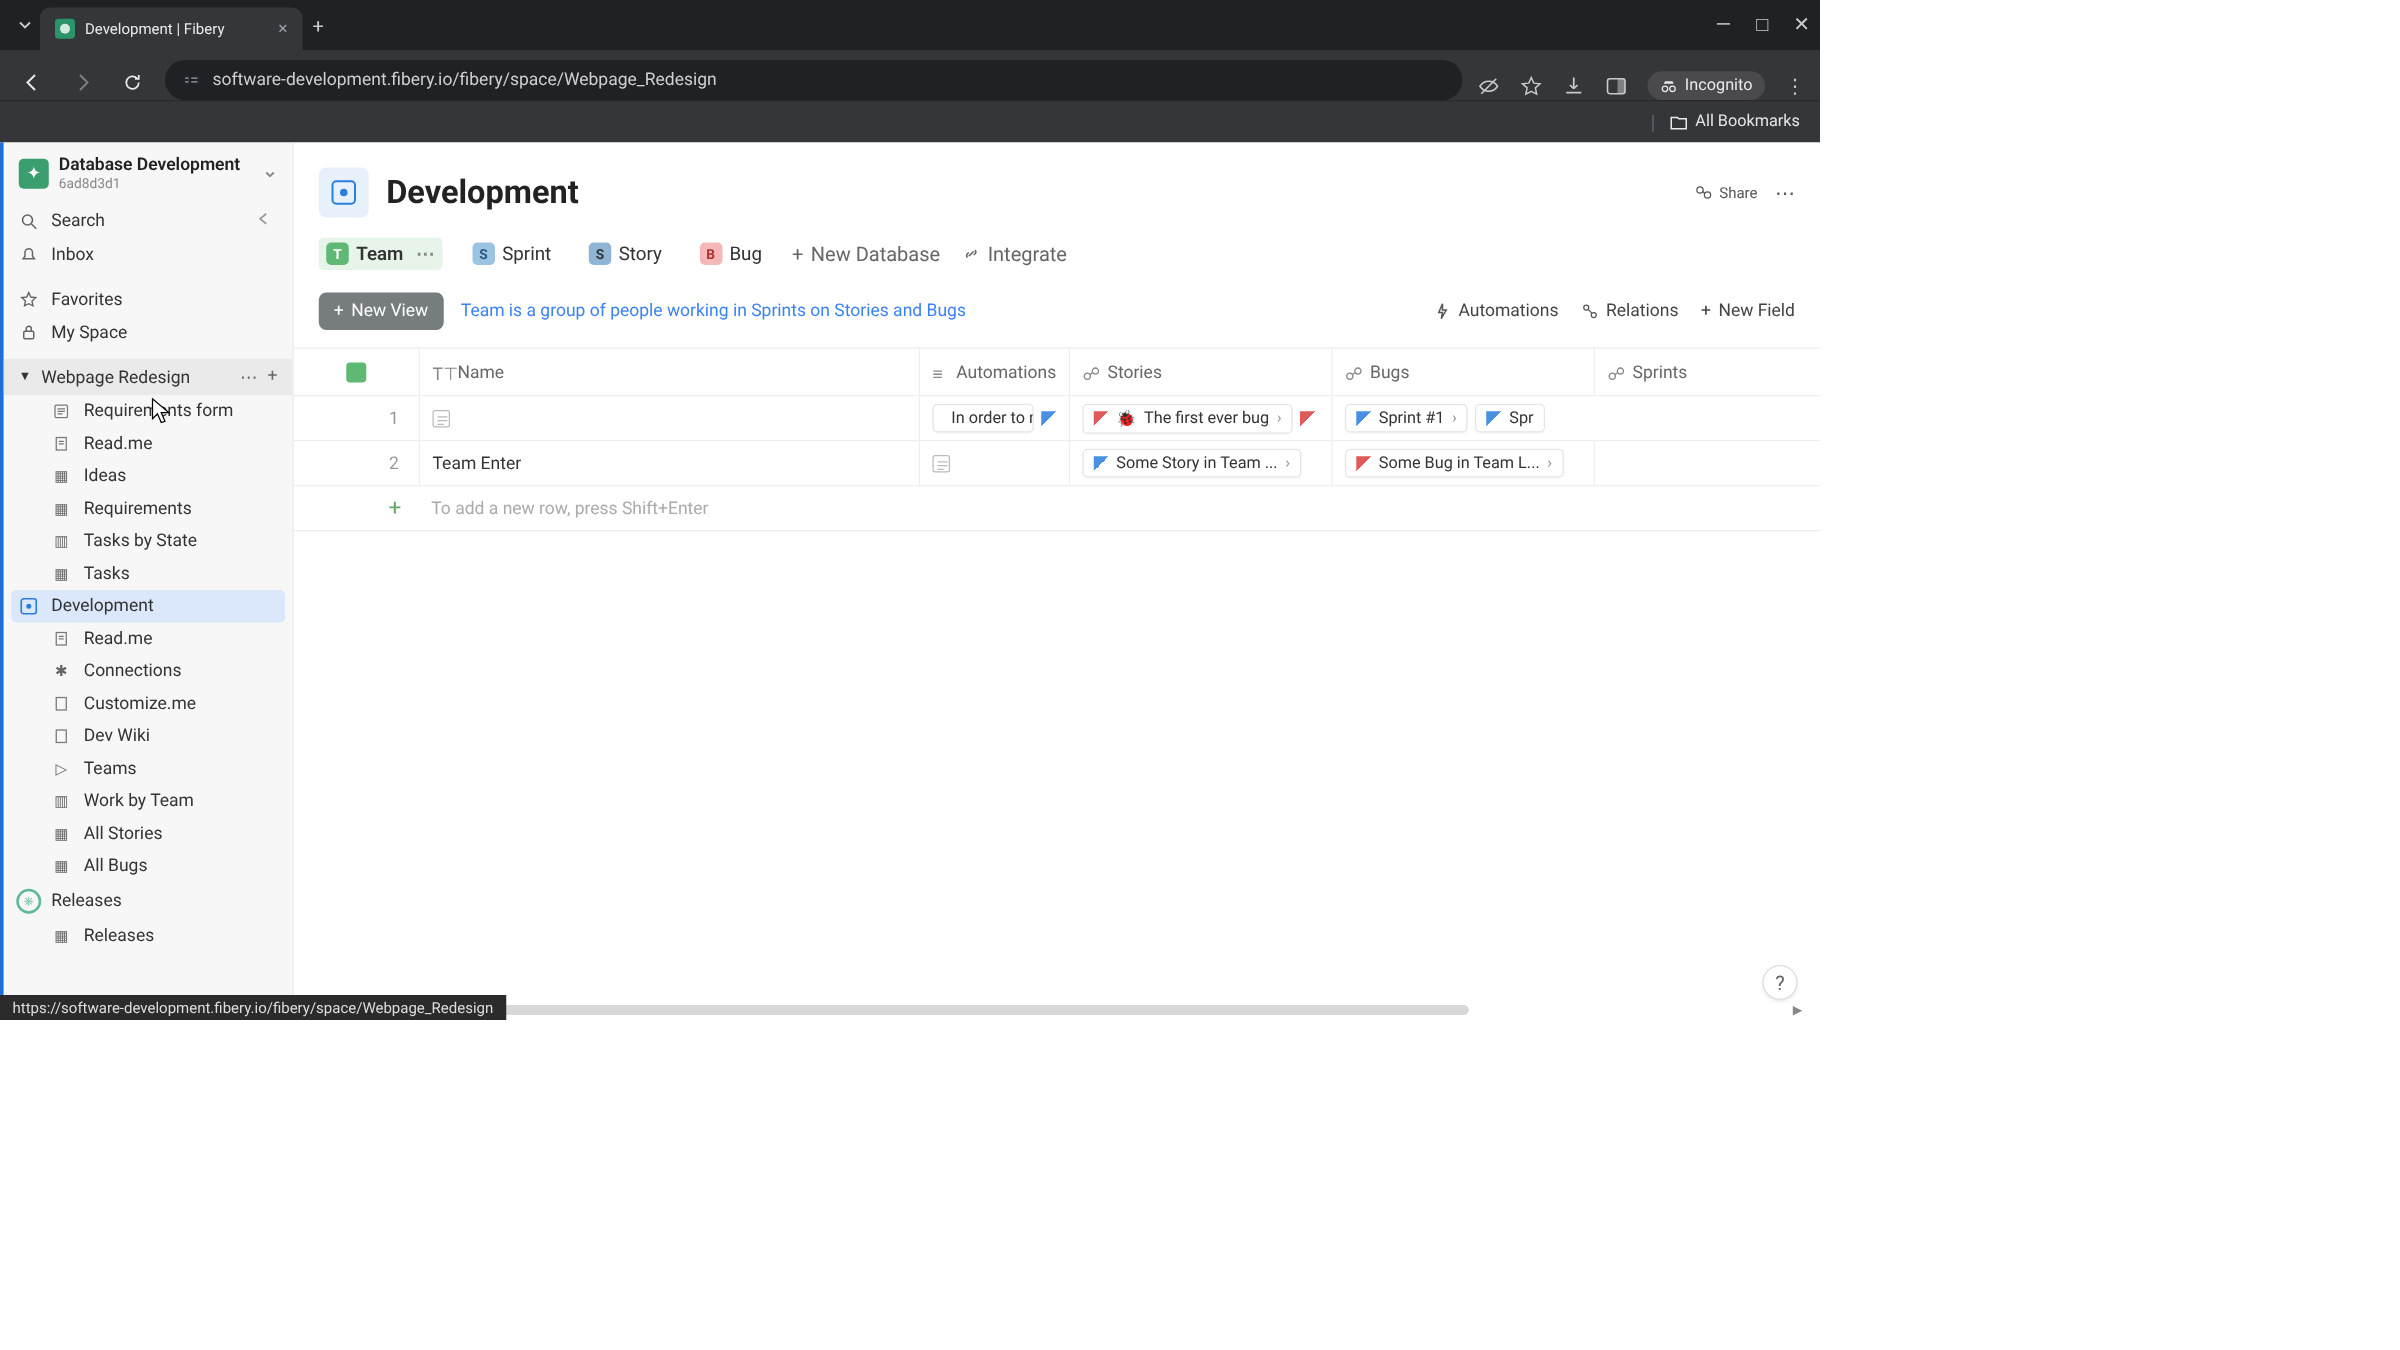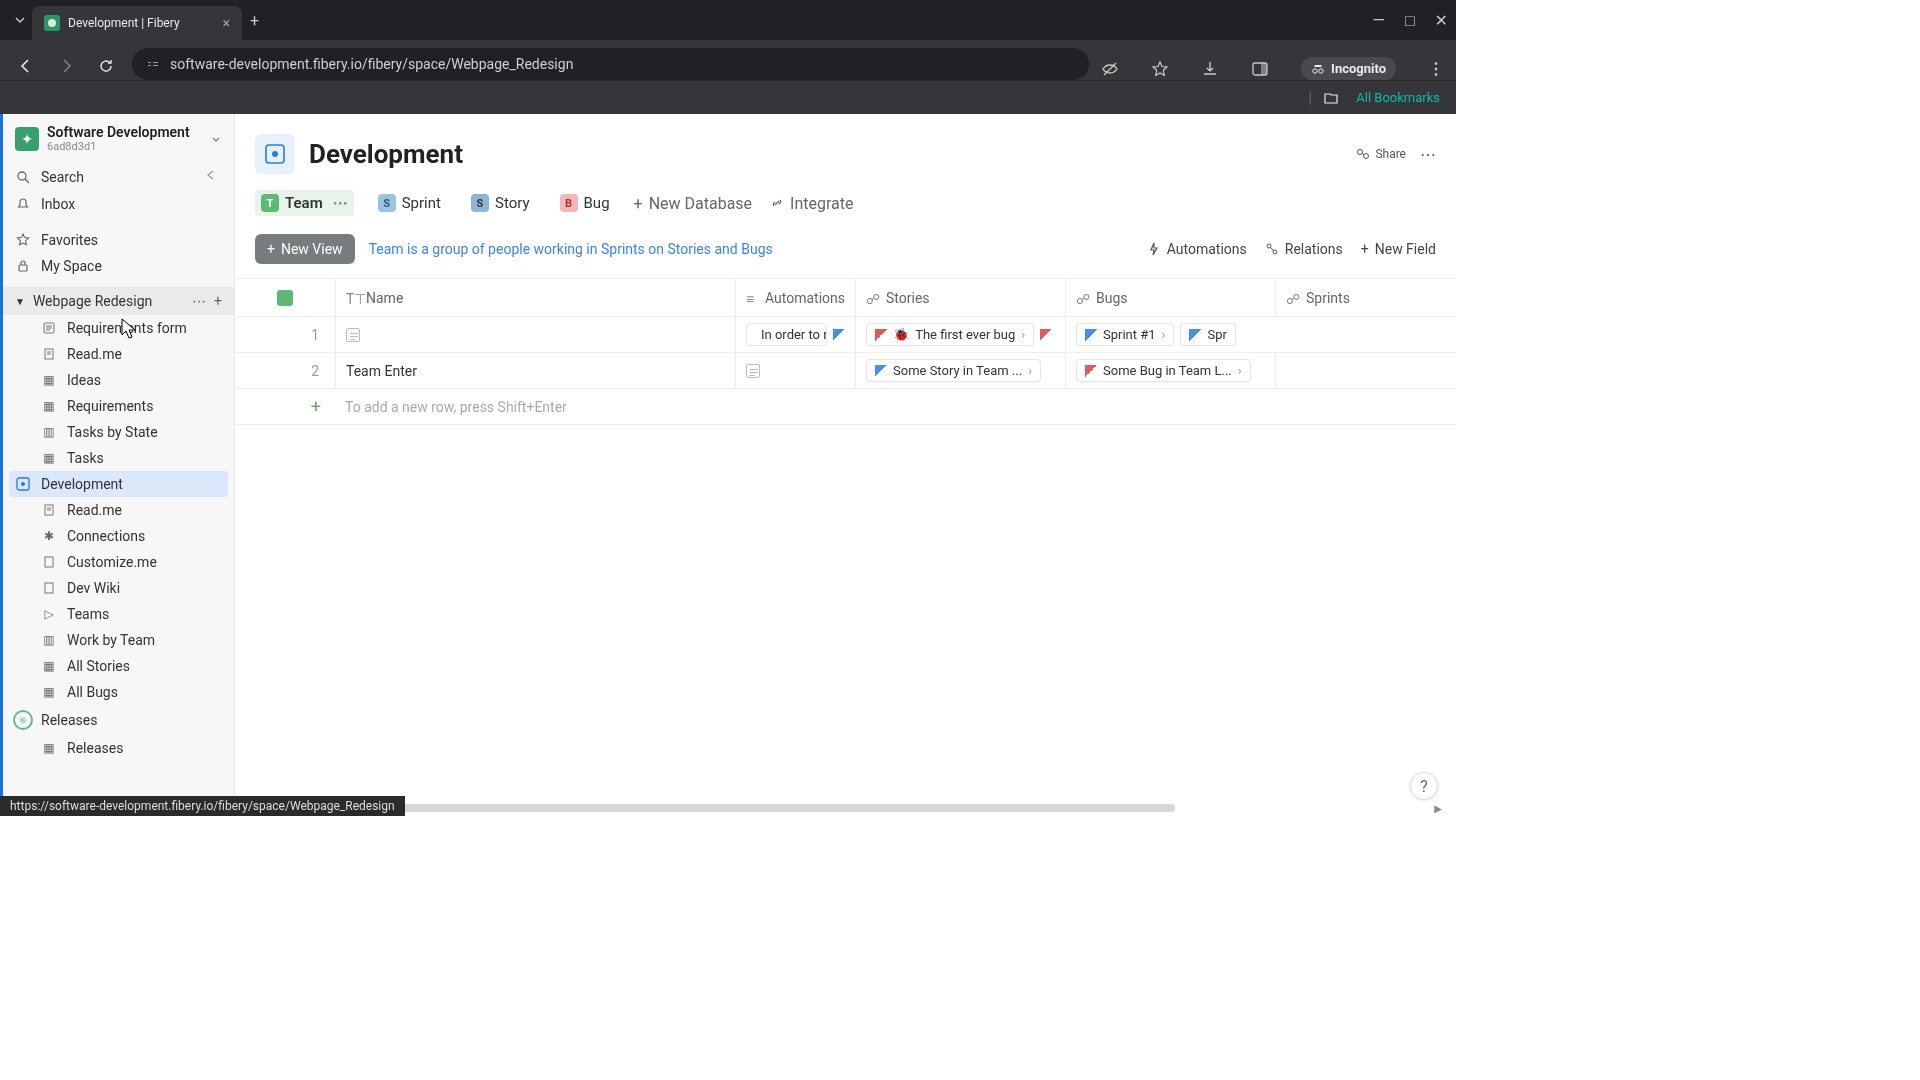--- a/index.html
+++ b/index.html
@@ -11,26 +11,26 @@
 .tab { background: #35363a; border-radius: 8px 8px 0 0; height: 34px; margin-top:6px; display:flex; align-items:center; padding:0 12px; color:#e8eaed; font-size:12px; width:210px; gap:8px; }
 .tab-favicon { width:16px; height:16px; background:#2b9468; border-radius:3px; display:flex; align-items:center; justify-content:center; }
 .tab-close { margin-left:auto; color:#9aa0a6; font-size:14px; }
 .new-tab { color:#c9c9c9; margin-left:8px; font-size:16px; }
 .win-controls { margin-left:auto; display:flex; gap:20px; color:#c9c9c9; }
 
 .address-bar { background: #35363a; height: 40px; display:flex; align-items:flex-end; padding:0 12px; gap:12px; color:#9aa0a6; }
 .nav-btn { width:28px; height:28px; display:flex; align-items:center; justify-content:center; }
 .url-box { flex:1; background:#202124; border-radius:20px; height:32px; display:flex; align-items:center; padding:0 14px; color:#e8eaed; font-size:14px; gap:10px; }
 .url-text { color:#cfcfcf; }
-.addr-icons { display:flex; gap:32px; align-items:center;font-weight:bold; }
+.addr-icons { display:flex; gap:16px; align-items:center; }
 .incog { display:flex; align-items:center; gap:6px; background:#4a4a4e; padding:4px 10px; border-radius:14px; font-size:13px; color:#e8eaed; }
 
 .bookmarks-bar { background:#35363a; height:34px; display:flex; align-items:center; justify-content:flex-end; padding:0 16px; border-top:1px solid #2a2a2a; }
 .bookmarks-bar .divider { color:#5f6368; margin-right:12px; }
-.all-bm { color:#14b8a6; font-size:13px; display:flex; align-items:center; gap:18px; }
+.all-bm { color:#e5e5e5; font-size:13px; display:flex; align-items:center; gap:6px; }
 
 
 .app { display:flex; height: calc(816px - 114px); position:relative; border-left:3px solid #1e6fd9; }
 .sidebar { width: 232px; background:#f7f7f7; border-right:1px solid #e8e8e8; overflow:hidden; display:flex; flex-direction:column; }
 .ws-header { display:flex; align-items:center; padding:10px 12px; gap:8px; }
 .ws-logo { width:24px; height:24px; background:#3b9e6e; border-radius:4px; display:flex;align-items:center;justify-content:center; color:#fff; font-size:14px;}
 .ws-title { font-weight:600; font-size:14px; color:#222; }
 .ws-sub { font-size:11px; color:#888; }
 .ws-chev { margin-left:auto; color:#888; }
 
@@ -198,21 +198,21 @@
       </svg>
     <span>All Bookmarks</span>
   </div>
 </div>
 
 <div class="app">
   <div class="sidebar">
     <div class="ws-header">
       <div class="ws-logo">✦</div>
       <div>
-        <div class="ws-title">Software Development</div>
+        <div class="ws-title">Database Development</div>
         <div class="ws-sub">6ad8d3d1</div>
       </div>
       <span class="ws-chev">
           <svg width="12" height="12" viewBox="0 0 12 12">
             <path d="M3 5l3 3 3-3" stroke="#888" fill="none" stroke-width="1.5"></path>
           </svg>
         </span>
     </div>
 
     <div class="side-item">

